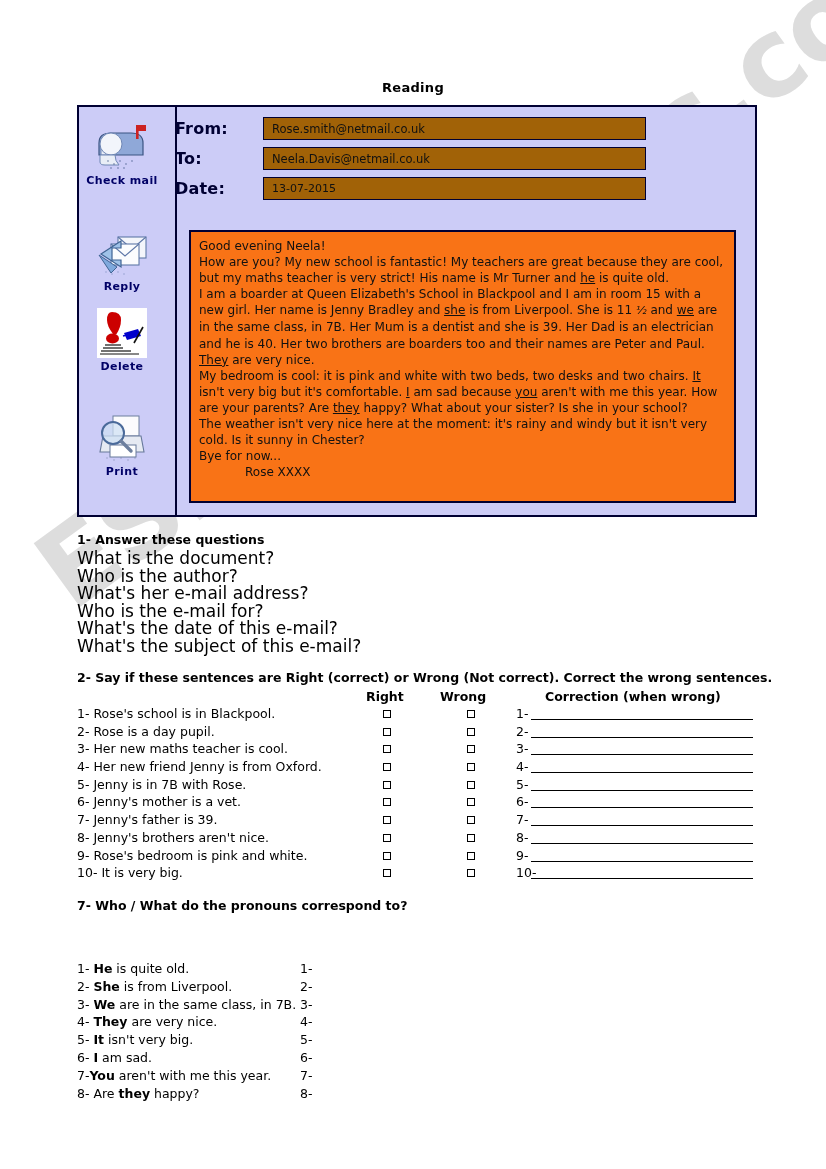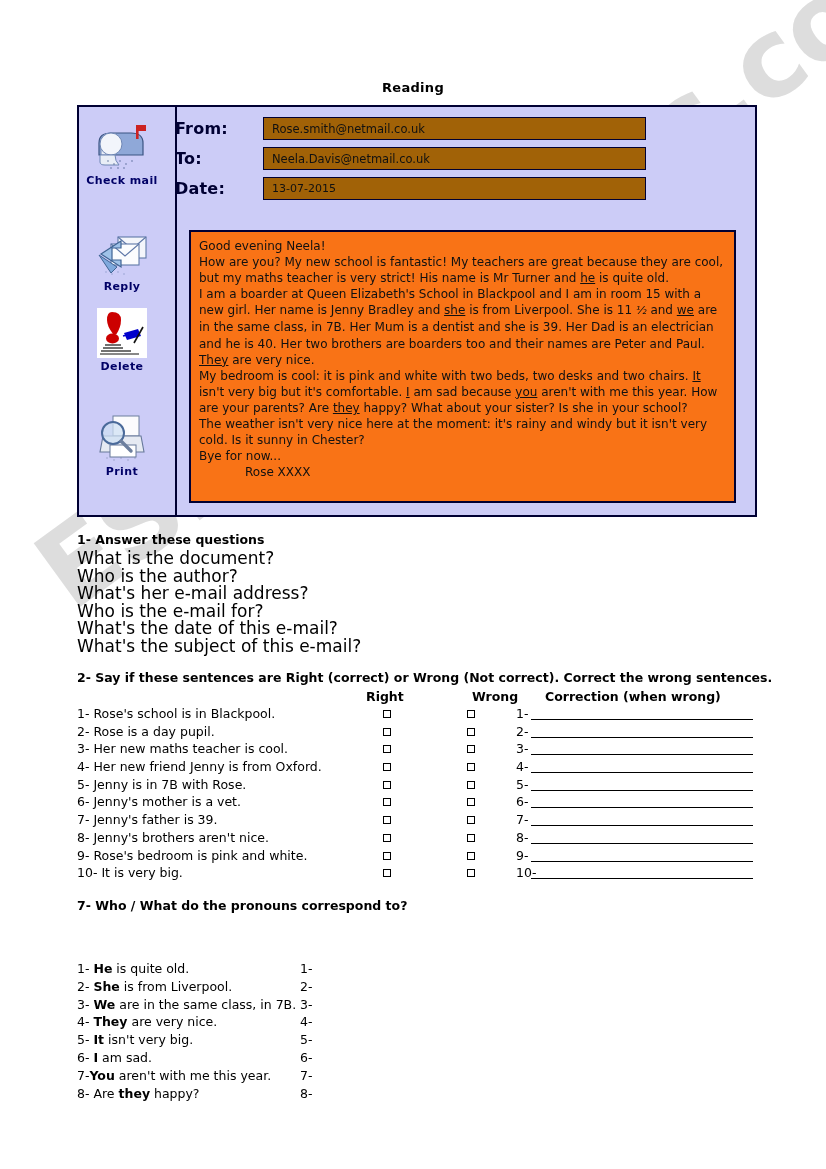--- a/index.html
+++ b/index.html
@@ -189,21 +189,21 @@
     height: 18px;
     z-index: 10;
   }
   #sec2-colhead span {
     position: absolute;
     font-size: 12.5px;
     font-weight: bold;
     white-space: nowrap;
   }
   #col-right { left: 366px; }
-  #col-wrong { left: 440px; margin-left: 32px; }
+  #col-wrong { left: 440px; }
   #col-correction { left: 545px; }
 
   #sec2-rows {
     position: absolute;
     left: 0;
     top: 706px;
     width: 826px;
     z-index: 10;
   }
   .s2-row {

